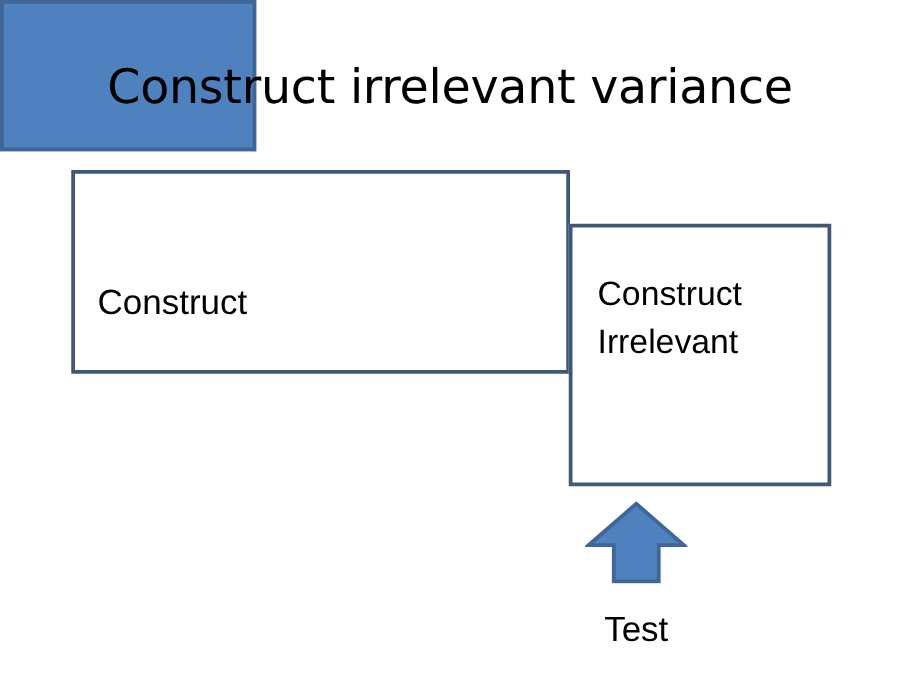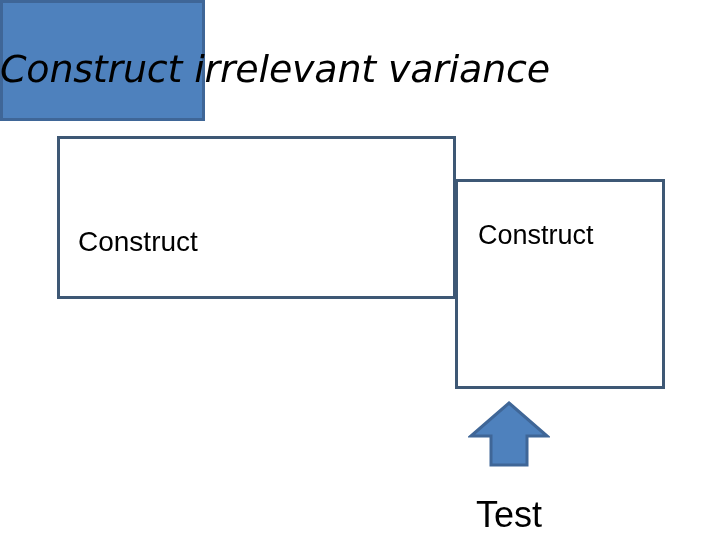--- a/index.html
+++ b/index.html
@@ -23,28 +23,28 @@
     height: 540px;
     background: #ffffff;
   }
 
   
   #slide-title {
     position: absolute;
     left: 0;
     top: 47px;
     width: 720px;
+    text-align: center;
     font-family: "DejaVu Sans", sans-serif;
     font-size: 38px;
     line-height: 44px;
     font-weight: 400;
     color: #000000;
     letter-spacing: -0.2px;
     white-space: nowrap;
-    font-style: italic;
   }
 
   
   .box {
     position: absolute;
     box-sizing: border-box;
     border: 3px solid #3e5875;
   }
 
   #construct-box {
@@ -127,26 +127,25 @@
   }
 
   
   #test-label {
     position: absolute;
     left: 468px;
     top: 487px;
     width: 82px;
     text-align: center;
     font-family: "Liberation Sans", sans-serif;
-    font-size: 36px;
+    font-size: 28px;
     line-height: 34px;
     color: #000000;
     z-index: 4;
     white-space: nowrap;
-    margin-top: 11px;
   }
 </style>
 </head>
 <body>
 
 <div id="slide">
 
   <div id="slide-title">Construct irrelevant variance</div>
 
   <div id="construct-box" class="box"></div>
@@ -157,20 +156,21 @@
 
   <div id="construct-label">Construct</div>
 
   <div id="valid-measurement-label">
     <span class="ln">Valid</span>
     <span class="ln">Measurement</span>
   </div>
 
   <div id="civ-label">
     <span class="ln">Construct</span>
+    <span class="ln">Irrelevant</span>
   </div>
 
   <svg id="test-arrow" viewBox="0 0 82 66">
     <polygon points="41,2 79,35 59,35 59,64 23,64 23,35 3,35" fill="#4e81bd" stroke="#3f6697" stroke-width="3" stroke-linejoin="miter"></polygon>
   </svg>
 
   <div id="test-label">Test</div>
 
 </div>
 

